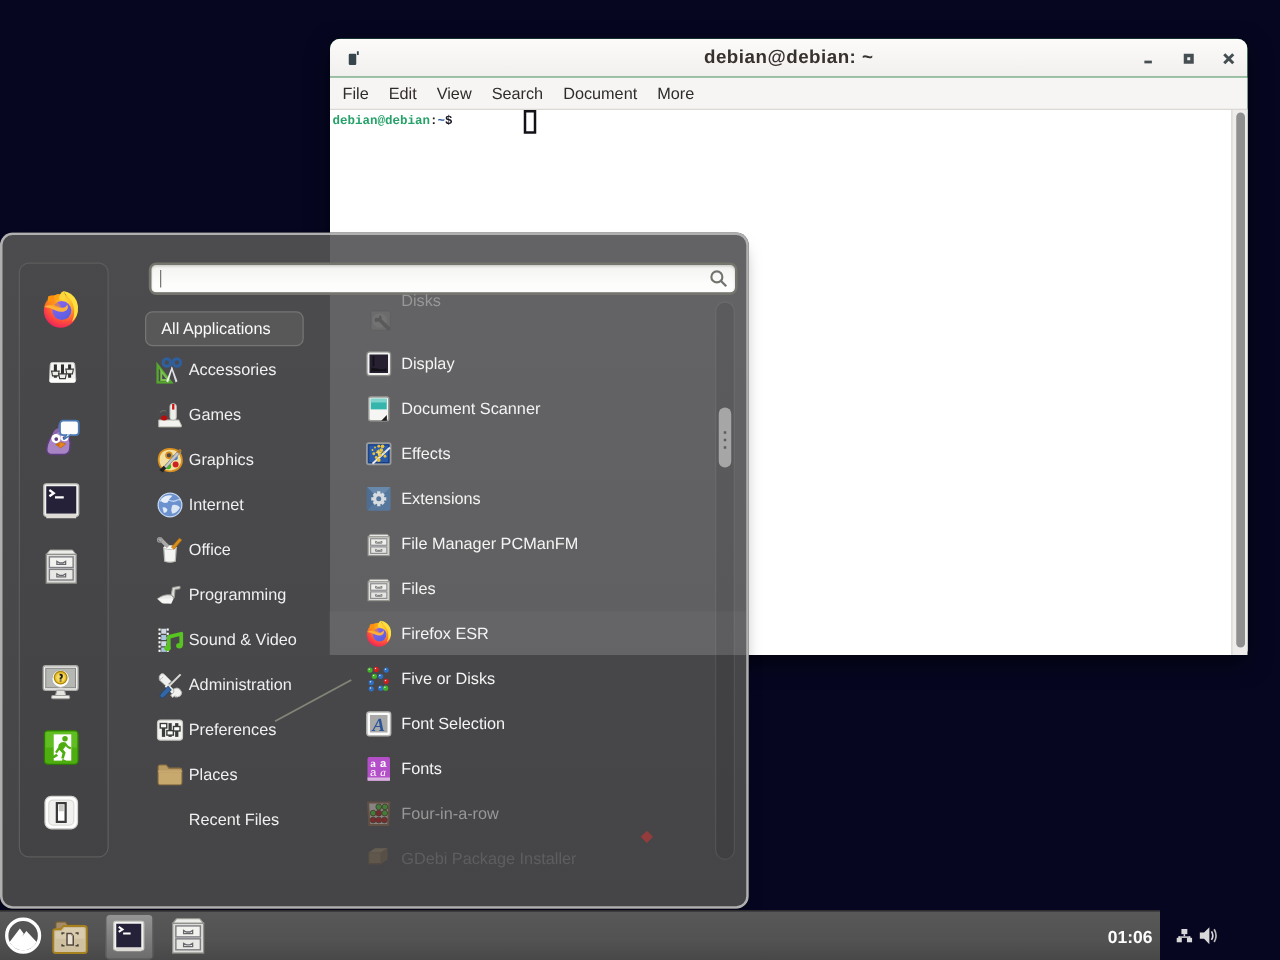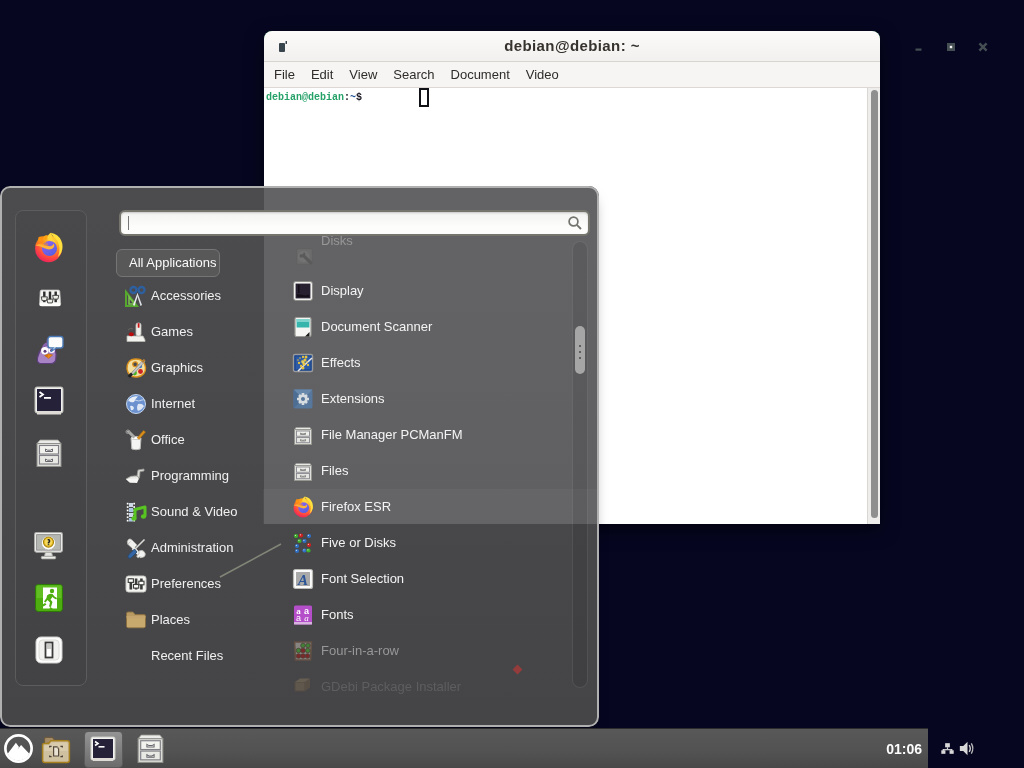--- a/index.html
+++ b/index.html
@@ -1,17 +1,17 @@
 <!DOCTYPE html>
 <html><head><meta charset="utf-8">
 <style>
 *{margin:0;padding:0;box-sizing:border-box}
 html,body{width:1024px;height:768px;overflow:hidden;background:#060621;font-family:"Liberation Sans",sans-serif}
 
-#term{position:absolute;left:264px;top:31px;width:616px;height:493px;border-radius:8px 8px 4px 4px;background:#15803d;box-shadow:0 6px 18px rgba(0,0,0,.55)}
+#term{position:absolute;left:264px;top:31px;width:734px;height:493px;border-radius:8px 8px 4px 4px;background:#15803d;box-shadow:0 6px 18px rgba(0,0,0,.55)}
 #tbar{position:absolute;left:0;top:0;width:100%;height:31px;border-radius:8px 8px 0 0;background:linear-gradient(#fcfbfa,#f2f0ee);border-bottom:1px solid #d8d4d0}
 #ttitle{position:absolute;width:100%;text-align:center;top:6px;font-size:15px;font-weight:bold;color:#36322e;letter-spacing:.4px}
 #tmenu{position:absolute;left:0;top:31px;width:100%;height:26px;background:#f6f5f4;border-bottom:1px solid #dcd8d4;font-size:13px;color:#2f2c29}
 #tmenu span{display:inline-block;padding:5px 8px 0 8px}
 #tbody{position:absolute;left:0;top:57px;width:100%;height:436px;background:#fff;border-radius:0 0 4px 4px}
 #prompt{position:absolute;left:2px;top:1px;font-family:"Liberation Mono",monospace;font-weight:bold;font-size:10px;line-height:18px;white-space:pre}
 #cursor{position:absolute;left:155px;top:0px;width:10px;height:19px;border:2px solid #101218}
 #tscroll{position:absolute;right:0;top:0;width:13px;height:436px;background:#eeedeb;border-left:1px solid #dad6d2}
 #tthumb{position:absolute;left:3px;top:2px;width:7px;height:428px;background:#8f8f8f;border-radius:4px}
 .g{color:#26a269}.bl{color:#1b4f94;}.bk{color:#16141f}
@@ -20,21 +20,21 @@
 #lightstrip{position:absolute;left:264px;top:0;width:335px;height:338px;background:rgba(255,255,255,.135)}
 #wmark{position:absolute;left:458px;top:480px;font-family:"Liberation Serif",serif;font-size:38px;font-weight:bold;color:#696b6f;opacity:.72;letter-spacing:-1.6px}
 #wdot{position:absolute;left:514px;top:480px;width:7px;height:7px;background:#943c3c;transform:rotate(45deg)}
 #search{position:absolute;left:119px;top:24px;width:471px;height:26px;border-radius:6px;background:linear-gradient(#f2f2f0,#fdfdfc 70%);border:2px solid #75756e;box-shadow:inset 0 1px 2px rgba(0,0,0,.18)}
 #caret{position:absolute;left:7px;top:4px;width:1px;height:14px;background:#777}
 #favbox{position:absolute;left:15px;top:24px;width:72px;height:476px;border:1px solid #5c5c5c;border-radius:8px;background:rgba(0,0,0,.03)}
 .cat{position:absolute;left:151px;font-size:13px;color:#f0f0f0;white-space:nowrap}
 .app{position:absolute;left:321px;font-size:13px;color:#f4f4f4;white-space:nowrap}
 .dim{color:#979797}
 .dim2{color:#5e5e60}
-#allapps{position:absolute;left:116px;top:63px;width:104px;height:28px;background:#585858;border:1px solid #757575;border-radius:6px;font-size:13px;color:#fafafa;text-align:left;line-height:26px;padding-left:12px}
+#allapps{position:absolute;left:116px;top:63px;width:127px;height:28px;background:#585858;border:1px solid #757575;border-radius:6px;font-size:13px;color:#fafafa;text-align:left;line-height:26px;padding-left:12px}
 #hirow{position:absolute;left:263px;top:303px;width:334px;height:35px;background:rgba(255,255,255,.035)}
 #ascroll{position:absolute;left:572px;top:55px;width:16px;height:447px;background:rgba(0,0,0,.075);border:1px solid rgba(255,255,255,.09);border-radius:8px}
 #athumb{position:absolute;left:2px;top:84px;width:10px;height:48px;background:#a6a6a6;border-radius:5px}
 .dot3{position:absolute;left:4px;width:2px;height:2px;background:#5e5e5e}
 
 #panel{position:absolute;left:0;top:728px;width:928px;height:40px;background:linear-gradient(#585858,#525252 60%,#484848);border-top:1px solid #2c2c2c}
 #activebtn{position:absolute;left:84px;top:2px;width:39px;height:37px;border-radius:4px;background:linear-gradient(#949494,#6c6c6c);border:1px solid #5a5a5a}
 #clock{position:absolute;right:6px;top:12px;font-size:14px;font-weight:bold;color:#fdfdfd}
 .icon{position:absolute}
 </style></head>
@@ -52,21 +52,21 @@
       </svg>
     <svg class="icon" style="left:681px;top:10px" width="12" height="12" viewBox="0 0 12 12">
         <rect x="2" y="2" width="8" height="8" fill="#454e53"></rect>
         <rect x="4.8" y="4.8" width="2.4" height="2.4" fill="#f4f2f0"></rect>
       </svg>
     <svg class="icon" style="left:713px;top:10px" width="12" height="12" viewBox="0 0 12 12">
         <path d="M2.4 2.4 L9.6 9.6 M9.6 2.4 L2.4 9.6" stroke="#454e53" stroke-width="2.4"></path>
         <rect x="4.7" y="4.7" width="2.6" height="2.6" fill="#454e53"></rect>
       </svg>
   </div>
-  <div id="tmenu"><span style="padding-left:10px">File</span><span>Edit</span><span>View</span><span>Search</span><span>Document</span><span>Video</span></div>
+  <div id="tmenu"><span style="padding-left:10px">File</span><span>Edit</span><span>View</span><span>Search</span><span>Document</span><span>More</span></div>
   <div id="tbody">
     <div id="prompt"><span class="g">debian@debian</span><span class="bk">:</span><span class="bl">~</span><span class="bk">$</span></div>
     <div id="cursor"></div>
     <div id="tscroll">
         <div id="tthumb"></div>
       </div>
   </div>
 </div>
 
 <div id="menu">

